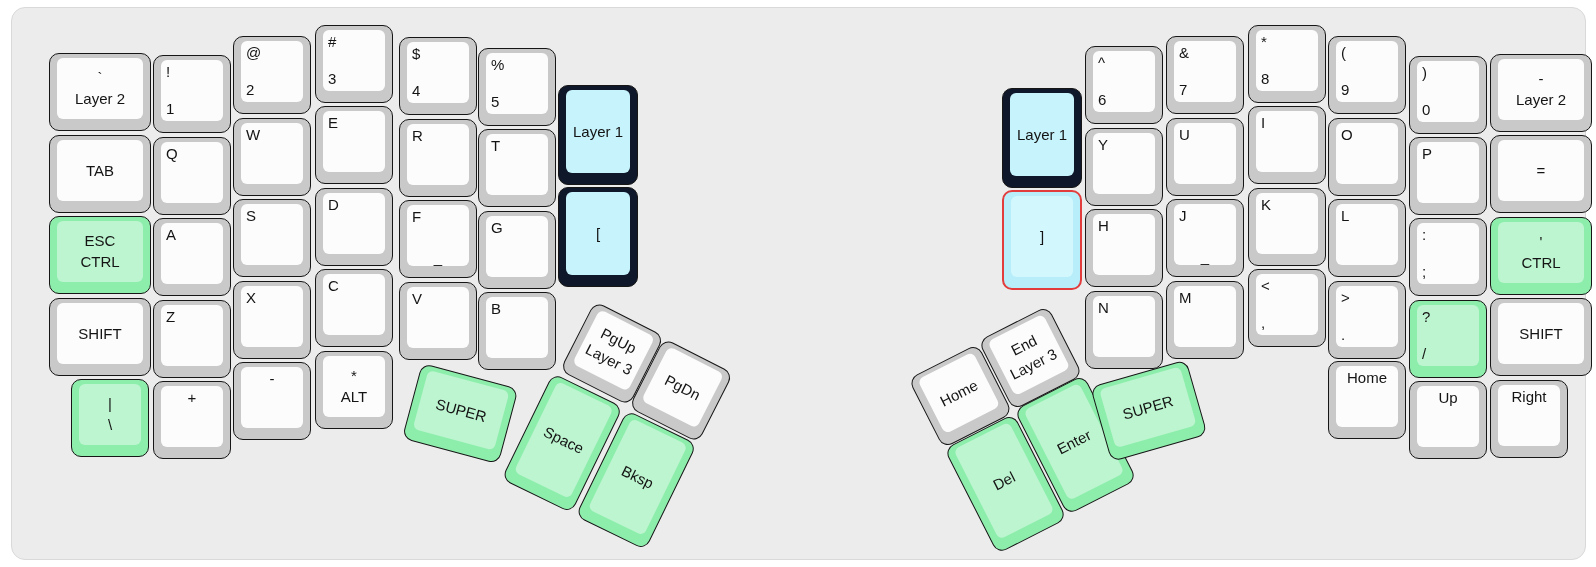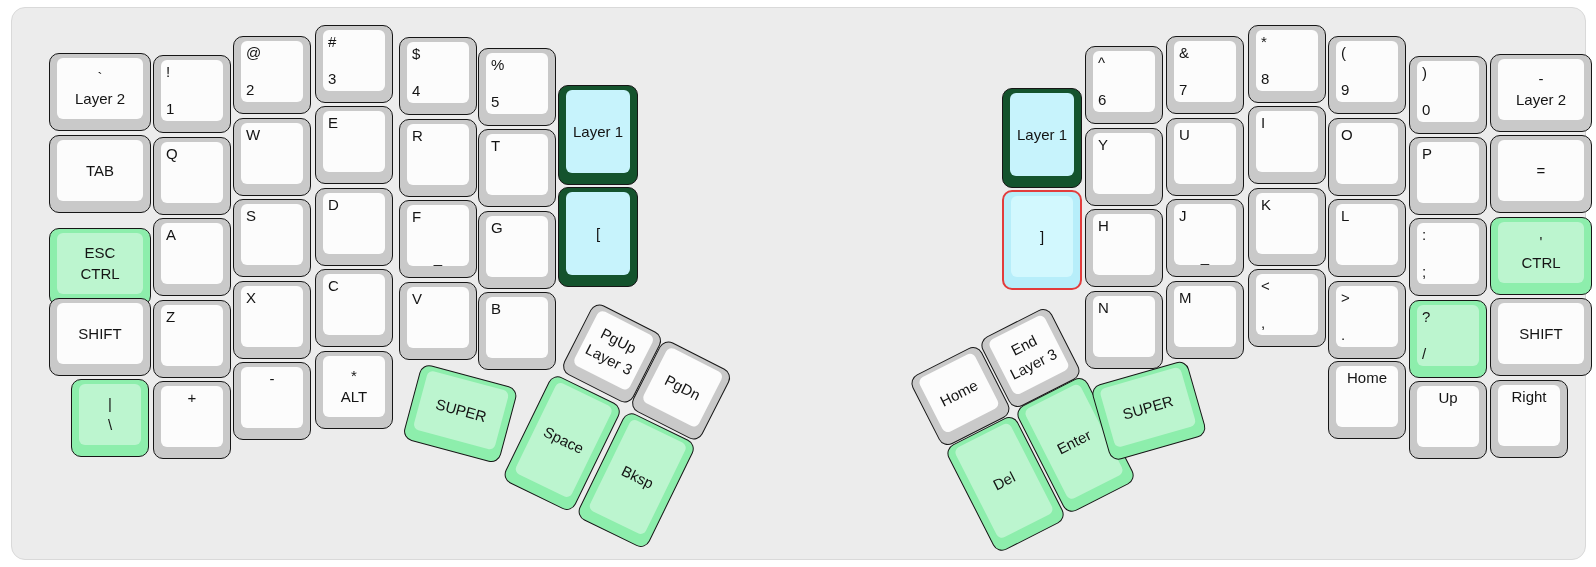--- a/index.html
+++ b/index.html
@@ -6,21 +6,21 @@
   html,body{margin:0;padding:0;background:#ffffff;}
   body{width:1596px;height:567px;position:relative;overflow:hidden;
        font-family:"Liberation Sans","DejaVu Sans",sans-serif;-webkit-font-smoothing:antialiased;}
   .panel{position:absolute;left:11px;top:7px;width:1573px;height:551px;
          background:#ececec;border:1px solid #d9d9d9;border-radius:14px;}
   .key{position:absolute;box-sizing:border-box;border:1.5px solid #161616;
        border-radius:10px;transform-origin:top left;}
   .cap{position:absolute;left:7px;right:7px;top:4px;bottom:11px;border-radius:6px;}
   .key.w{background:#c9c9c9}   .key.w .cap{background:#fcfcfc}
   .key.g{background:#8deeac}   .key.g .cap{background:#bcf5cf}
-  .key.b{background:#14532d}   .key.b .cap{background:#c7f3fc}
+  .key.b{background:#0f172a}   .key.b .cap{background:#c7f3fc}
   .key.bs{background:#b7eefa;border:2px solid #e23c3c} .key.bs .cap{background:#d2f8fe}
   .lg{position:absolute;font-size:15px;line-height:18px;color:#141414;white-space:nowrap;}
   .tl{left:5px;top:3px}
   .bl{left:5px;bottom:3px}
   .tc{left:0;right:0;top:3px;text-align:center}
   .bc{left:0;right:0;bottom:-1px;text-align:center}
   .ccbox{position:absolute;left:0;right:0;top:0;bottom:0;display:flex;flex-direction:column;
          align-items:center;justify-content:center;gap:3px;text-align:center}
   .ccbox .lg{position:static}
 </style>
@@ -36,21 +36,21 @@
         </div>
       </div>
     </div>
     <div class="key w" style="left: 37px; top: 127px; width: 102px; height: 78px;">
       <div class="cap">
         <div class="ccbox">
           <span class="lg cc">TAB</span>
         </div>
       </div>
     </div>
-    <div class="key g" style="left: 37px; top: 220px; width: 102px; height: 78px;">
+    <div class="key g" style="left: 37px; top: 208px; width: 102px; height: 78px;">
       <div class="cap">
         <div class="ccbox">
           <span class="lg cc">ESC</span>
           <span class="lg cc">CTRL</span>
         </div>
       </div>
     </div>
     <div class="key w" style="left: 37px; top: 290px; width: 102px; height: 78px;">
       <div class="cap">
         <div class="ccbox">

